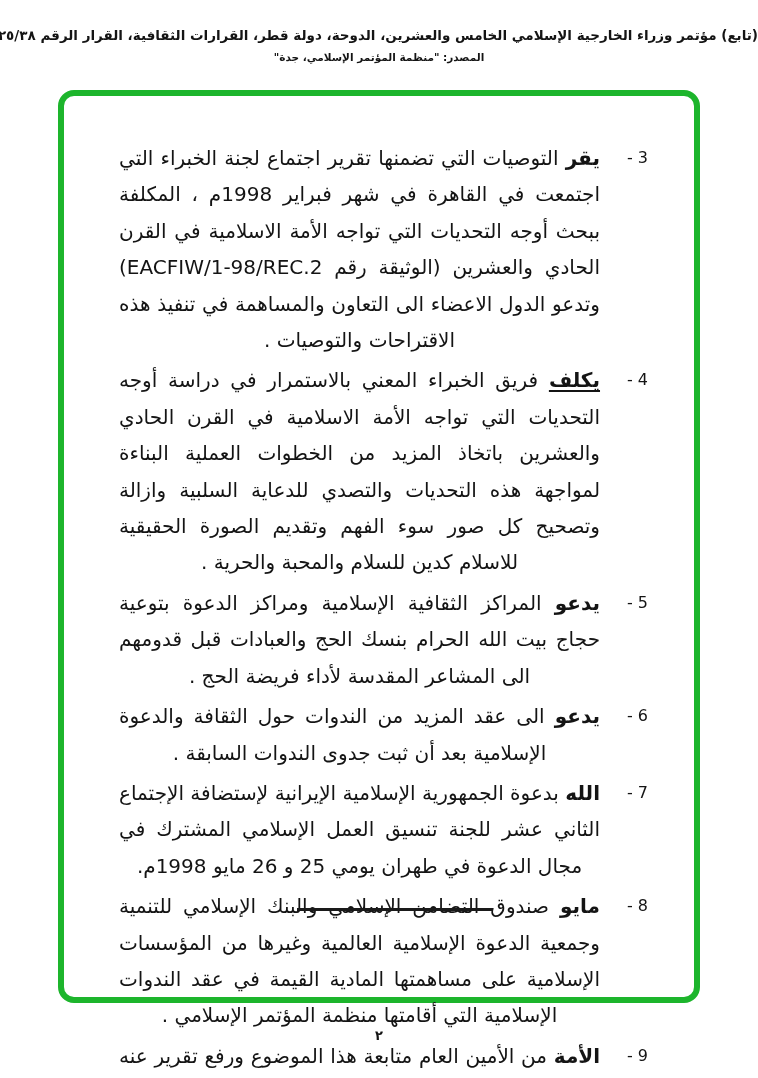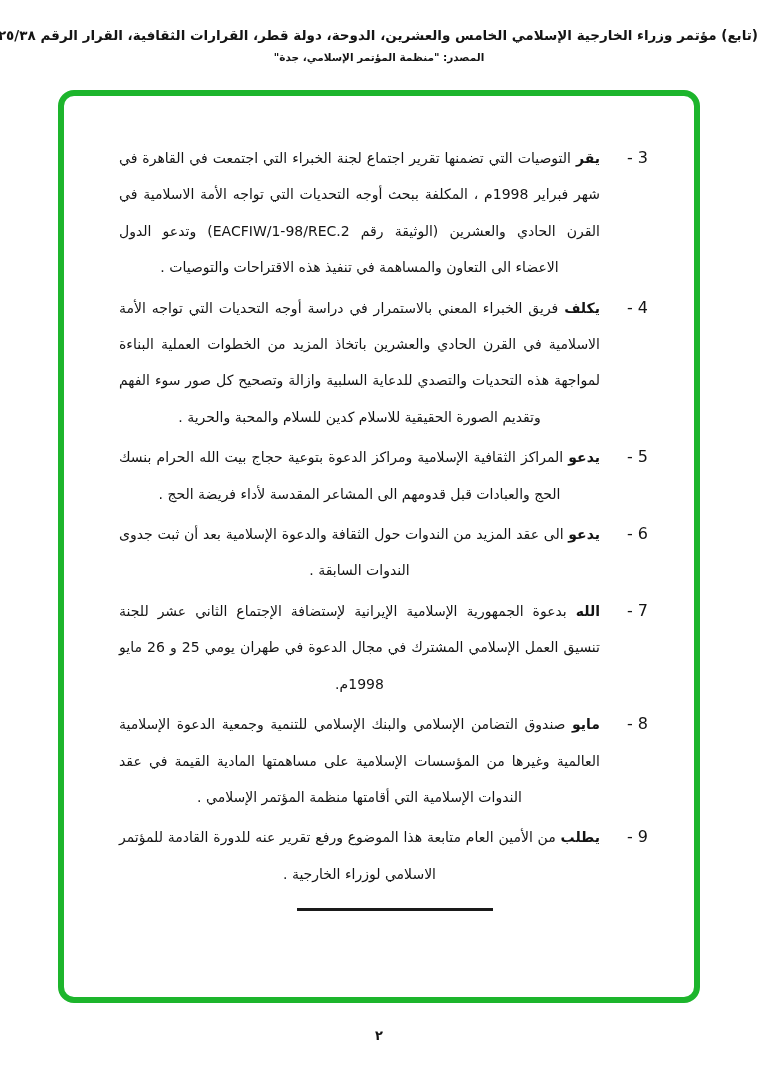--- a/index.html
+++ b/index.html
@@ -61,30 +61,31 @@
   }
   .item-num{
     flex:0 0 48px;
     font-size:16px;
     line-height:36.4px;
     text-align:right;
     white-space:nowrap;
   }
   .item-text{
     flex:1 1 auto;
-    font-size:14px;
+    font-size:20px;
     line-height:36.4px;
     text-align:justify;
     text-align-last:center;
     margin-left:24px;
   }
   .kw{
     font-weight:bold;
   }
   .kw.u{
+    text-decoration:underline;
     text-underline-offset:3px;
   }
   .end-rule{
     position:absolute;
     top:812px;
     left:calc(50% + 16px);
     transform:translateX(-50%);
     width:196px;
     height:2.5px;
     background:#1a1a1a;
@@ -138,21 +139,21 @@
         <p class="item-text"><span class="kw">الله</span> <span>بدعوة الجمهورية الإسلامية الإيرانية لإستضافة الإجتماع الثاني عشر للجنة تنسيق العمل الإسلامي المشترك في مجال الدعوة في طهران يومي 25 و 26 مايو 1998م.</span></p>
       </div>
 
       <div class="item">
         <span class="item-num">8 -</span>
         <p class="item-text"><span class="kw">مايو</span> <span>صندوق التضامن الإسلامي والبنك الإسلامي للتنمية وجمعية الدعوة الإسلامية العالمية وغيرها من المؤسسات الإسلامية على مساهمتها المادية القيمة في عقد الندوات الإسلامية التي أقامتها منظمة المؤتمر الإسلامي .</span></p>
       </div>
 
       <div class="item">
         <span class="item-num">9 -</span>
-        <p class="item-text"><span class="kw">يطلب</span> <span>من الأمين العام متابعة هذا الموضوع ورفع تقرير عنه للدورة القادمة للمؤتمر الاسلامي لوزراء الخارجية .</span></p>
+        <p class="item-text"><span class="kw">الأمة</span> <span>من الأمين العام متابعة هذا الموضوع ورفع تقرير عنه للدورة القادمة للمؤتمر الاسلامي لوزراء الخارجية .</span></p>
       </div>
 
     </div>
 
     <div class="end-rule"></div>
   </div>
 
   <div class="page-number">٢</div>
 
 </div>

